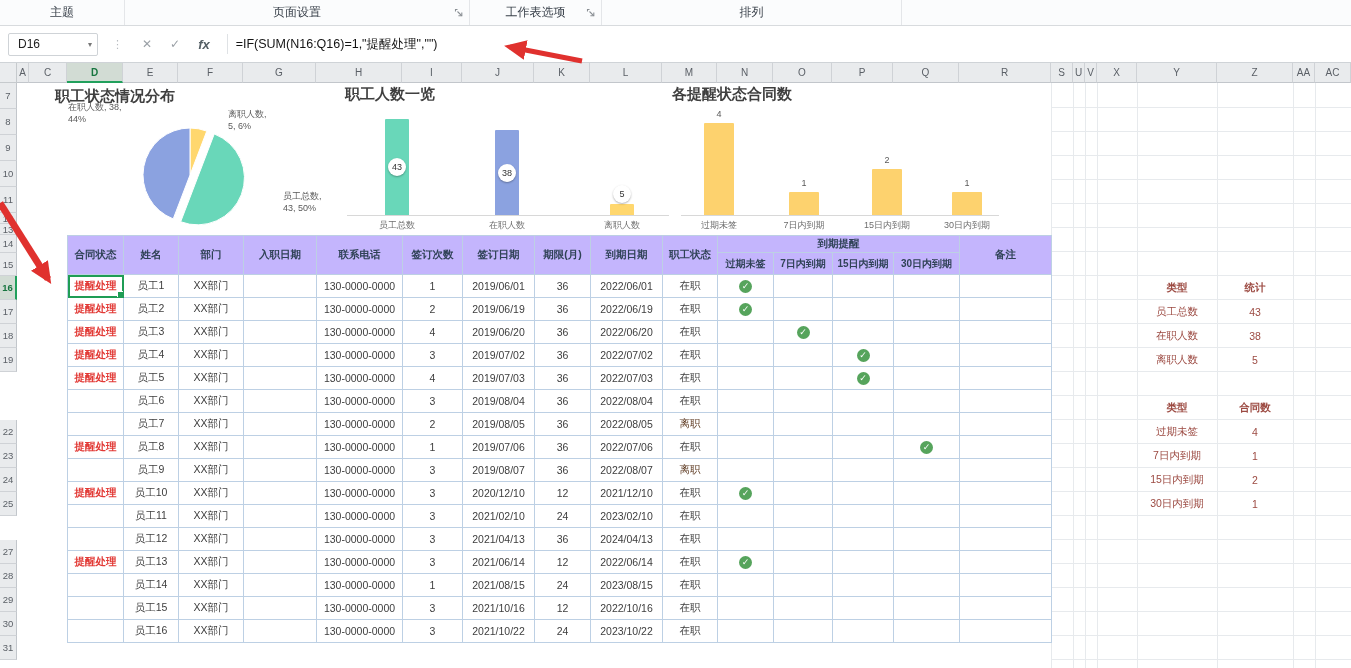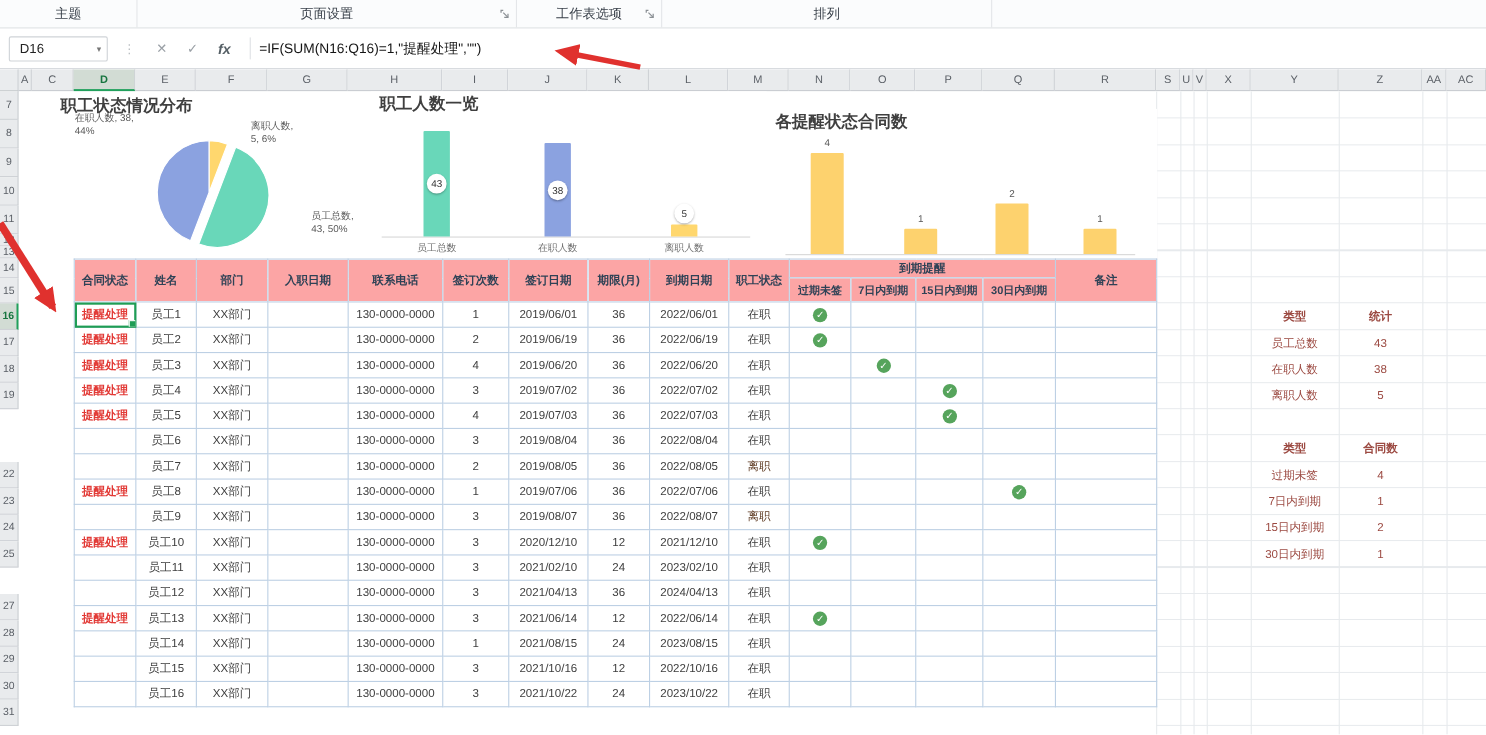--- a/index.html
+++ b/index.html
@@ -52,21 +52,21 @@
   .bar{position:absolute;border-radius:1px 1px 0 0;}
   .badge{position:absolute;width:18px;height:18px;border-radius:50%;background:#fff;
          box-shadow:0 1px 2px rgba(0,0,0,.3);font-size:9px;color:#333;display:flex;align-items:center;justify-content:center;}
   .bar-value{position:absolute;font-size:9px;color:#595959;text-align:center;}
   .axis-label{position:absolute;font-size:9px;color:#6e6e6e;text-align:center;white-space:nowrap;}
 
   
   .data-table{position:absolute;border-collapse:collapse;table-layout:fixed;font-size:10.5px;color:#3d3d3d;background:#fff;}
   .data-table th,.data-table td{border:1px solid #bdd0e4;text-align:center;vertical-align:middle;
       overflow:hidden;white-space:nowrap;padding:0;}
-  .data-table thead th{background:#fca5a5;color:#2f4256;font-weight:bold;}
+  .data-table thead th{background:#c4b5fd;color:#2f4256;font-weight:bold;}
   .hrow1 th{height:17px;font-size:10.5px;}
   .hrow2 th{height:22px;font-size:10px;}
   .data-table tbody td{height:23px;background:#fff;}
   .status-cell{color:#e23a36;font-weight:bold;}
   td.leave{background:#f6aa71;color:#5d3920;margin-top:20px;}
   .check{display:inline-block;width:13px;height:13px;border-radius:50%;background:#56a45c;color:#fff;
          font-size:9px;line-height:13px;font-weight:bold;}
   td.selected-cell{outline:2px solid #1f9d55;outline-offset:-2px;position:relative;}
   td.selected-cell::after{content:"";position:absolute;right:-1px;bottom:-1px;width:5px;height:5px;
          background:#1f9d55;border:1px solid #fff;}
@@ -216,21 +216,21 @@
           <div class="bar" style="left: 48px; top: 36px; width: 24px; height: 96px; background: rgb(105, 215, 185);"></div>
           <div class="badge" style="left: 51px; top: 75px;">43</div>
           <div class="axis-label" style="left: 25px; top: 136px; width: 70px;">员工总数</div>
           <div class="bar" style="left: 158px; top: 47px; width: 24px; height: 85px; background: rgb(139, 162, 224);"></div>
           <div class="badge" style="left: 161px; top: 80.5px;">38</div>
           <div class="axis-label" style="left: 135px; top: 136px; width: 70px;">在职人数</div>
           <div class="bar" style="left: 273px; top: 121px; width: 24px; height: 11px; background: rgb(255, 215, 110);"></div>
           <div class="badge" style="left: 276px; top: 102px;">5</div>
           <div class="axis-label" style="left: 250px; top: 136px; width: 70px;">离职人数</div>
         </div>
-        <div class="chart-box" style="left: 685px; top: 0px; width: 350px; height: 150px; margin-top: 16px;">
+        <div class="chart-box" style="left: 652px; top: 0px; width: 350px; height: 150px;">
           <div class="chart-title" style="left: 3px; top: 2px;">各提醒状态合同数</div>
           <div class="axis-line" style="left: 12px; width: 318px; top: 132px;"></div>
           <div class="bar" style="left: 35px; top: 40px; width: 30px; height: 92px; background: rgb(253, 210, 110);"></div>
           <div class="bar-value" style="left: 35px; top: 26px; width: 30px;">4</div>
           <div class="axis-label" style="left: 15px; top: 136px; width: 70px;">过期未签</div>
           <div class="bar" style="left: 120px; top: 109px; width: 30px; height: 23px; background: rgb(253, 210, 110);"></div>
           <div class="bar-value" style="left: 120px; top: 95px; width: 30px;">1</div>
           <div class="axis-label" style="left: 100px; top: 136px; width: 70px;">7日内到期</div>
           <div class="bar" style="left: 203px; top: 86px; width: 30px; height: 46px; background: rgb(253, 210, 110);"></div>
           <div class="bar-value" style="left: 203px; top: 72px; width: 30px;">2</div>

